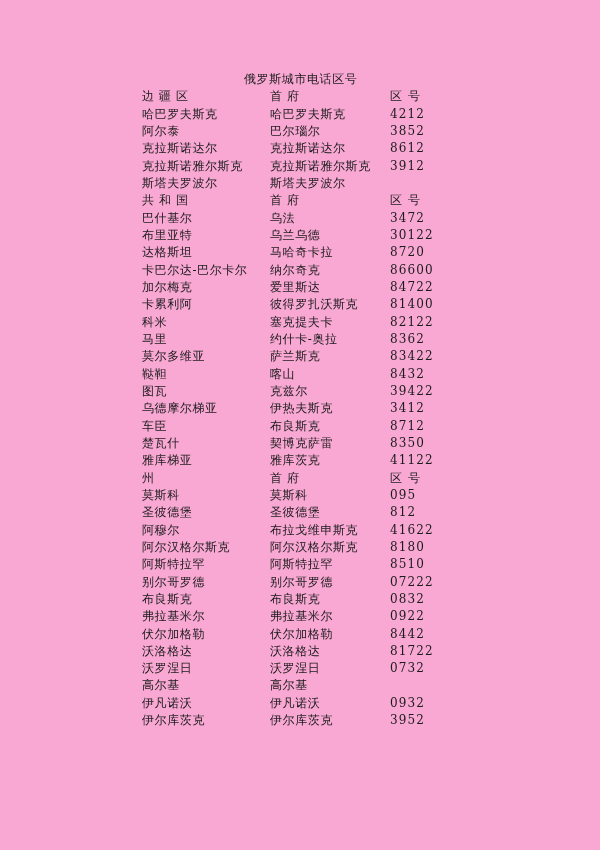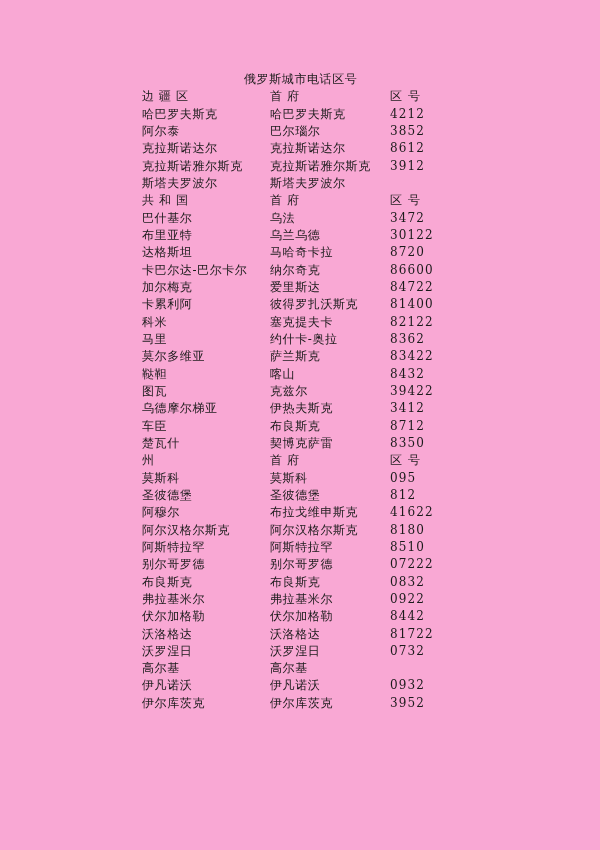--- a/index.html
+++ b/index.html
@@ -74,20 +74,21 @@
       <div class="line"><span class="c1">加尔梅克</span><span class="c2">爱里斯达</span><span class="c3">84722</span></div>
       <div class="line"><span class="c1">卡累利阿</span><span class="c2">彼得罗扎沃斯克</span><span class="c3">81400</span></div>
       <div class="line"><span class="c1">科米</span><span class="c2">塞克提夫卡</span><span class="c3">82122</span></div>
       <div class="line"><span class="c1">马里</span><span class="c2">约什卡-奥拉</span><span class="c3">8362</span></div>
       <div class="line"><span class="c1">莫尔多维亚</span><span class="c2">萨兰斯克</span><span class="c3">83422</span></div>
       <div class="line"><span class="c1">鞑靼</span><span class="c2">喀山</span><span class="c3">8432</span></div>
       <div class="line"><span class="c1">图瓦</span><span class="c2">克兹尔</span><span class="c3">39422</span></div>
       <div class="line"><span class="c1">乌德摩尔梯亚</span><span class="c2">伊热夫斯克</span><span class="c3">3412</span></div>
       <div class="line"><span class="c1">车臣</span><span class="c2">布良斯克</span><span class="c3">8712</span></div>
       <div class="line"><span class="c1">楚瓦什</span><span class="c2">契博克萨雷</span><span class="c3">8350</span></div>
+      <div class="line"><span class="c1">雅库梯亚</span><span class="c2">雅库茨克</span><span class="c3">41122</span></div>
       <div class="line"><span class="c1">州</span><span class="c2">首 府</span><span class="c3">区 号</span></div>
       <div class="line"><span class="c1">莫斯科</span><span class="c2">莫斯科</span><span class="c3">095</span></div>
       <div class="line"><span class="c1">圣彼德堡</span><span class="c2">圣彼德堡</span><span class="c3">812</span></div>
       <div class="line"><span class="c1">阿穆尔</span><span class="c2">布拉戈维申斯克</span><span class="c3">41622</span></div>
       <div class="line"><span class="c1">阿尔汉格尔斯克</span><span class="c2">阿尔汉格尔斯克</span><span class="c3">8180</span></div>
       <div class="line"><span class="c1">阿斯特拉罕</span><span class="c2">阿斯特拉罕</span><span class="c3">8510</span></div>
       <div class="line"><span class="c1">别尔哥罗德</span><span class="c2">别尔哥罗德</span><span class="c3">07222</span></div>
       <div class="line"><span class="c1">布良斯克</span><span class="c2">布良斯克</span><span class="c3">0832</span></div>
       <div class="line"><span class="c1">弗拉基米尔</span><span class="c2">弗拉基米尔</span><span class="c3">0922</span></div>
       <div class="line"><span class="c1">伏尔加格勒</span><span class="c2">伏尔加格勒</span><span class="c3">8442</span></div>

